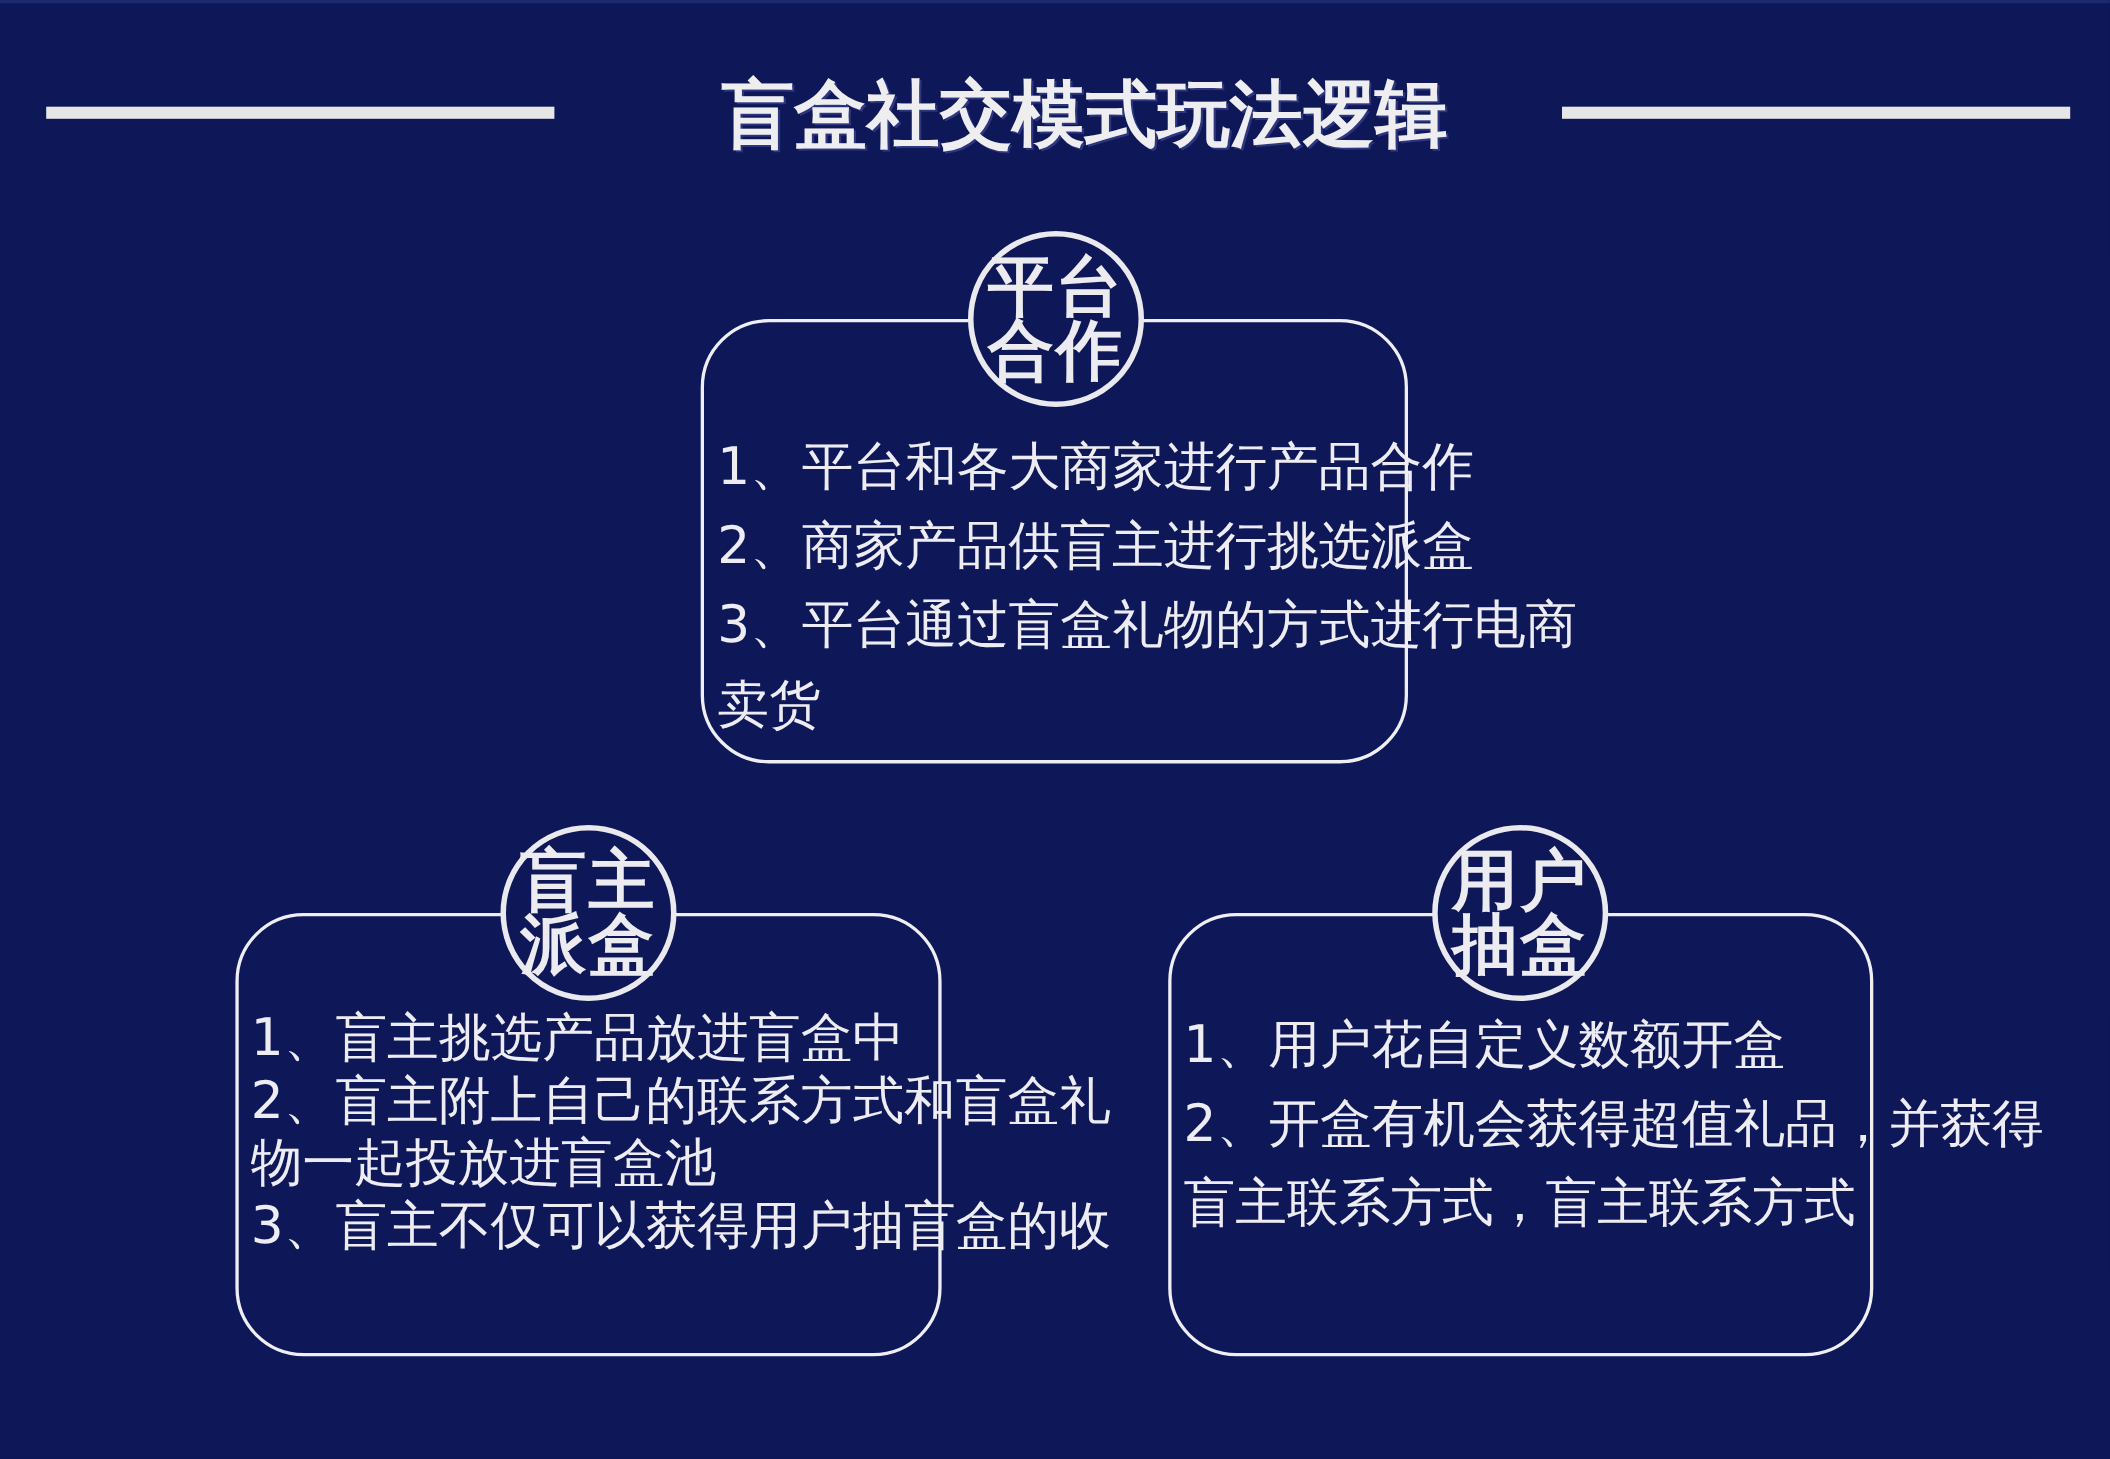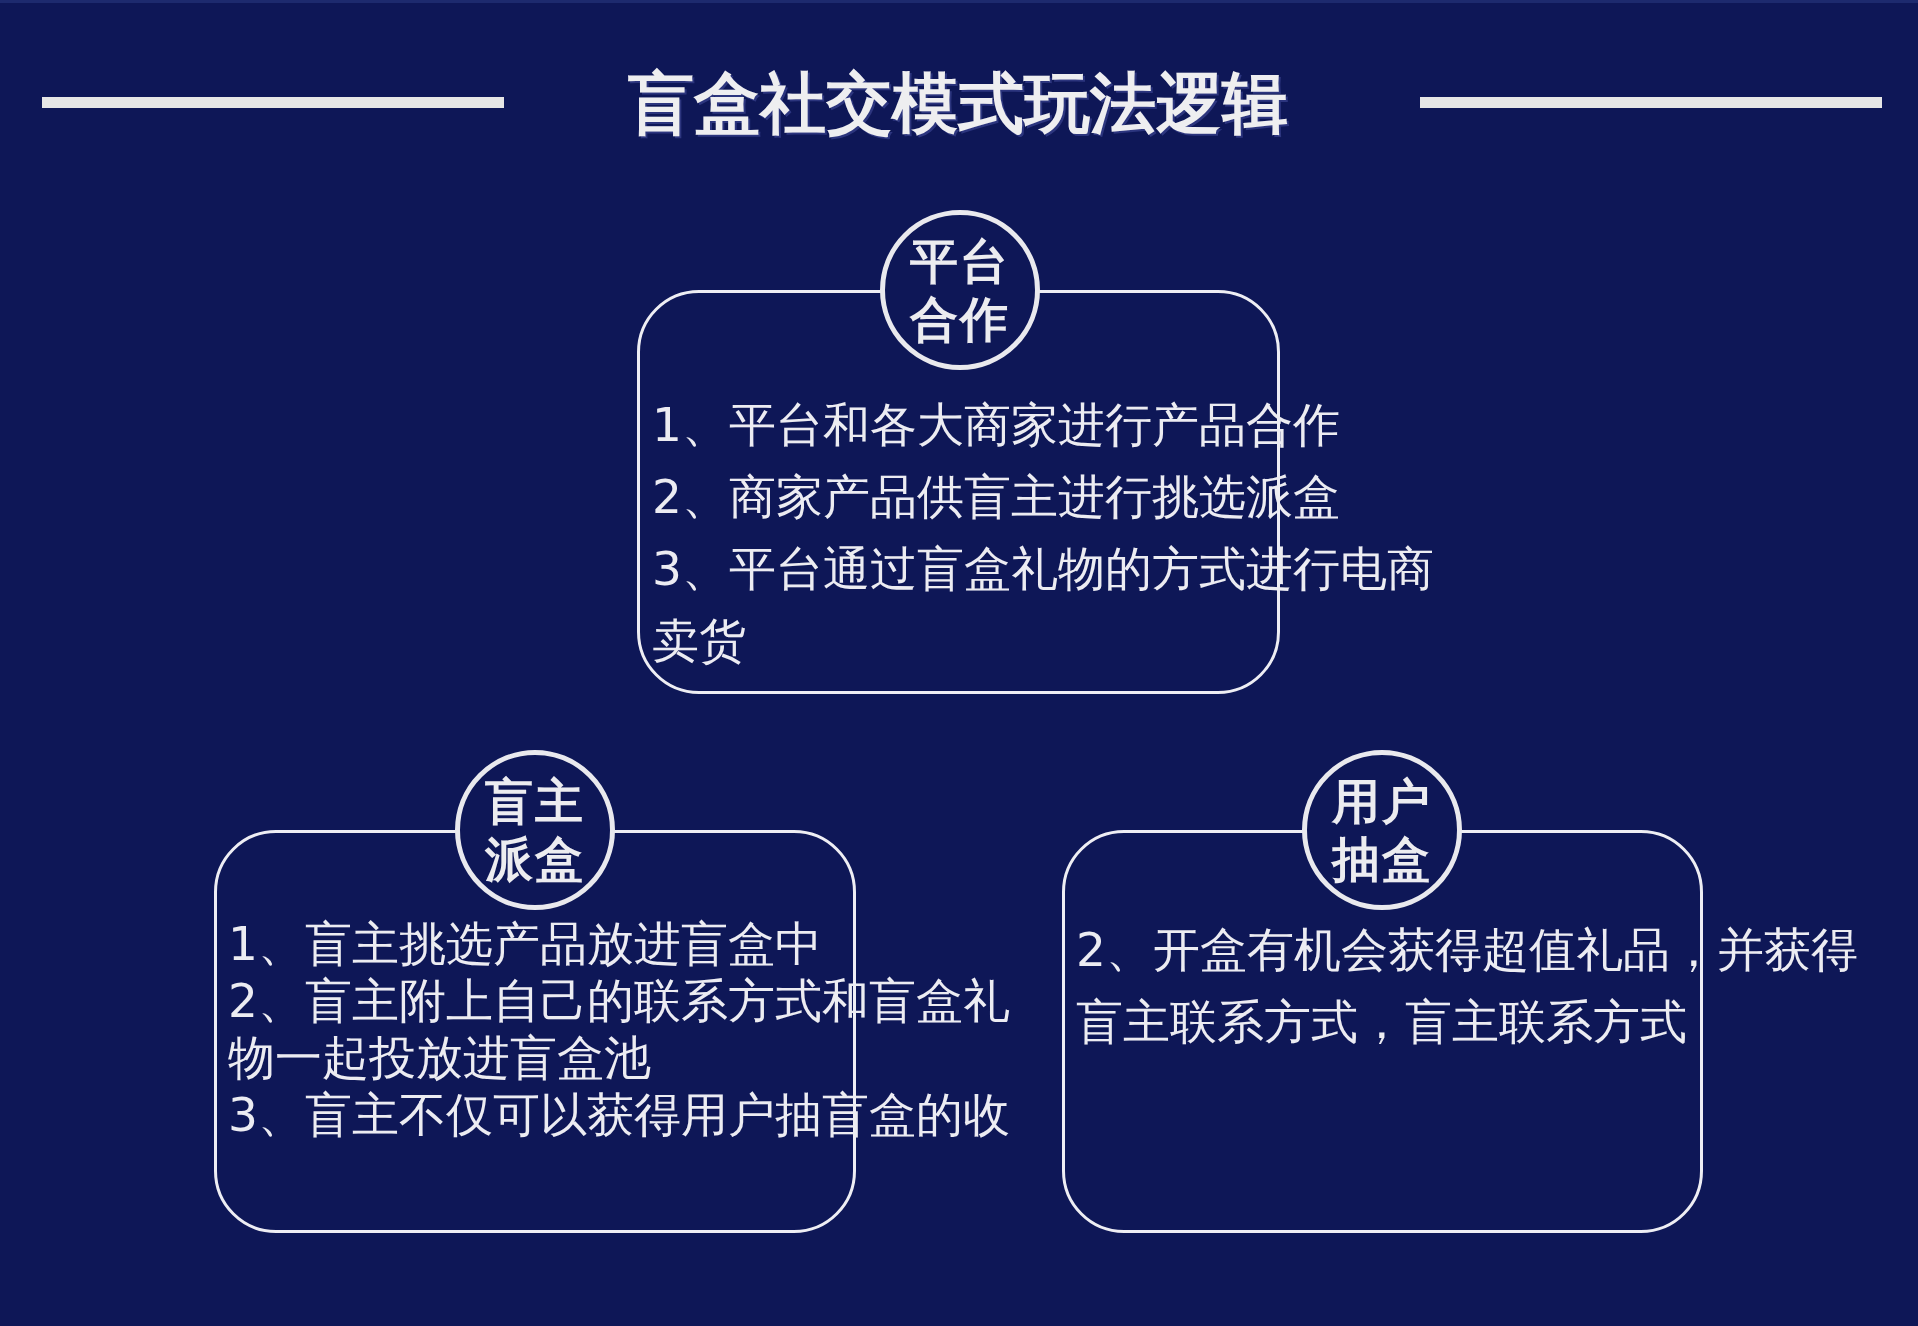--- a/index.html
+++ b/index.html
@@ -24,21 +24,21 @@
     .title-line {
       position: absolute;
       top: 97px;
       height: 11px;
       background: #e6e6e6;
     }
     .title-line.left { left: 42px; width: 462px; }
     .title-line.right { left: 1420px; width: 462px; }
     .title {
       position: absolute;
-      left: 500px;
+      left: 528px;
       width: 916px;
       top: 68px;
       height: 72px;
       line-height: 72px;
       text-align: center;
       font-size: 66px;
       font-weight: bold;
       color: #eeeef0;
       letter-spacing: 0px;
       text-shadow: 2px 2px 0 rgba(100,110,200,0.35);
@@ -59,21 +59,21 @@
       width: 160px;
       height: 160px;
       border-radius: 50%;
       border: 5px solid #e9e9ee;
       background: #0e1757;
       display: flex;
       flex-direction: column;
       align-items: center;
       justify-content: center;
       font-weight: bold;
-      font-size: 48px;
+      font-size: 60px;
       line-height: 58px;
       color: #ececf0;
     }
     .badge.top { left: 880px; top: 210px; }
     .badge.left { left: 455px; top: 750px; }
     .badge.right { left: 1302px; top: 750px; }
     .badge span { display: block; letter-spacing: 2px; }
 
     .lines {
       position: absolute;
@@ -118,15 +118,16 @@
   <div>物一起投放进盲盒池</div>
   <div>3、盲主不仅可以获得用户抽盲盒的收</div>
 </div>
 
 <div class="card right"></div>
 <div class="badge right">
   <span>用户</span>
   <span>抽盒</span>
 </div>
 <div class="lines right">
+  <div>1、用户花自定义数额开盒</div>
   <div>2、开盒有机会获得超值礼品，并获得</div>
   <div>盲主联系方式，盲主联系方式</div>
 </div>
 
 </body></html>

